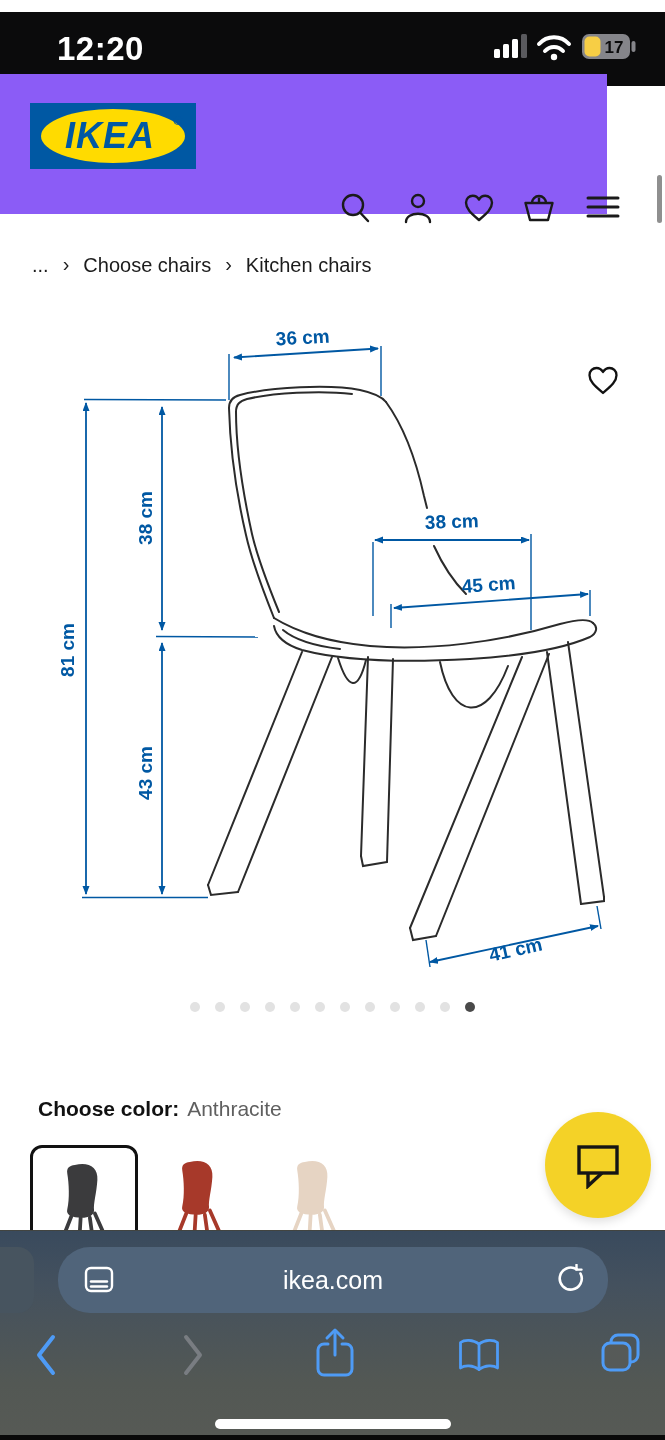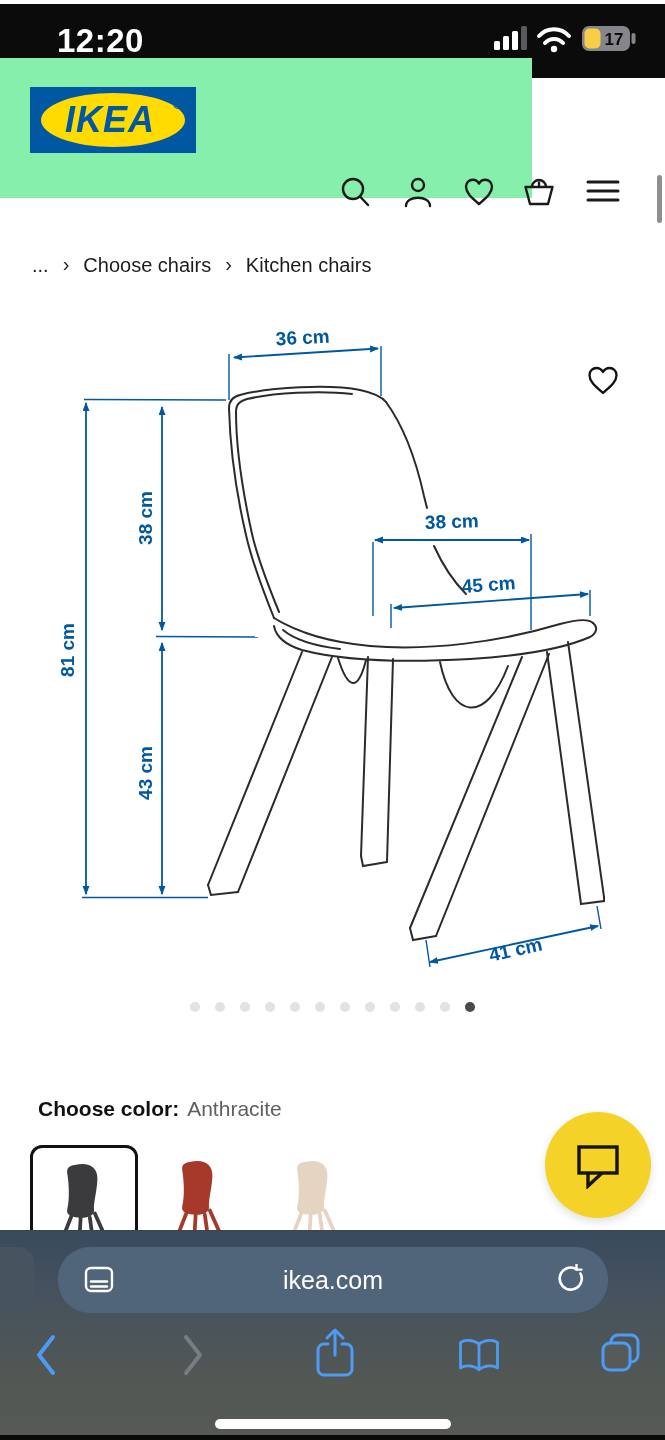--- a/index.html
+++ b/index.html
@@ -1,24 +1,24 @@
 <!DOCTYPE html>
 <html><head>
 <meta charset="utf-8">
 <style>
   html,body{margin:0;padding:0;background:#222;}
   *{box-sizing:border-box;font-family:"Liberation Sans",sans-serif;}
   #screen{position:relative;width:665px;height:1440px;background:#fff;overflow:hidden;margin:0 auto;}
 
   
-  .status-bar{position:absolute;left:0;top:4px;width:665px;height:74px;background:#0b0b0c;}
+  .status-bar{position:absolute;left:0;top:12px;width:665px;height:74px;background:#0b0b0c;}
   .status-time{position:absolute;left:57px;top:18px;color:#fff;font-size:33px;font-weight:600;letter-spacing:.5px;}
 
   
-  .site-header{position:absolute;left:0;top:58px;width:532px;height:140px;background:#86efac;}
+  .site-header{position:absolute;left:0;top:74px;width:607px;height:140px;background:#8b5cf6;}
   .hicon{position:absolute;top:116px;width:36px;height:36px;cursor:pointer;}
 
   
   .scrollbar{position:absolute;right:3px;top:175px;width:5px;height:48px;border-radius:3px;background:#8f8f8f;}
 
   
   .breadcrumb{position:absolute;left:32px;top:254px;font-size:20px;color:#1c1c1c;display:flex;align-items:center;gap:14px;}
   .crumb{cursor:pointer;}
   .crumb-sep{font-size:20px;color:#1c1c1c;transform:translateY(-1px);}
 

